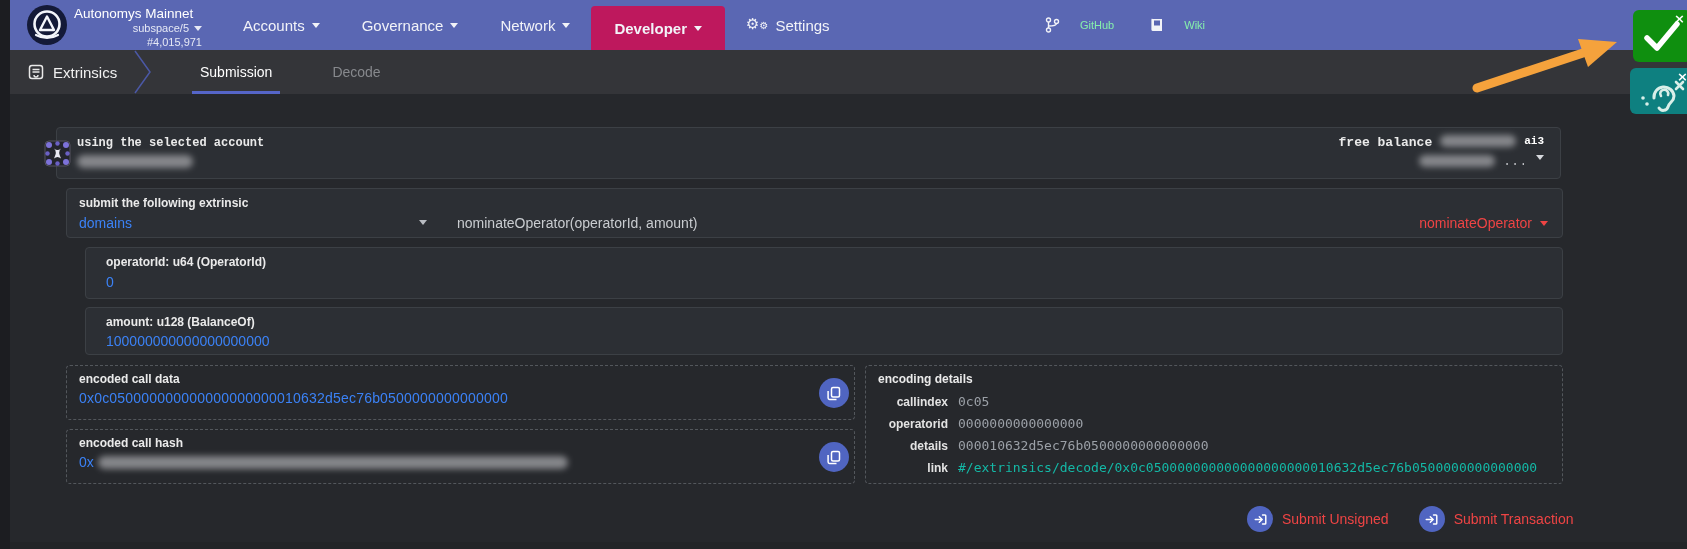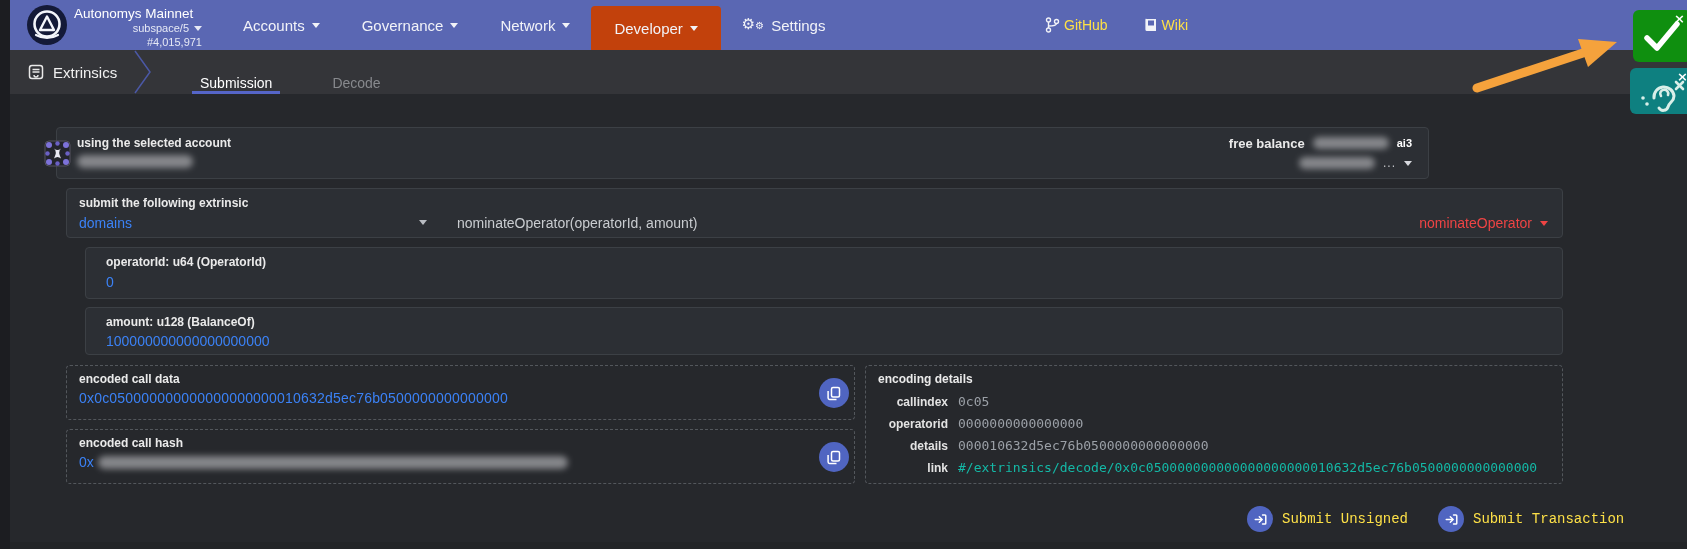--- a/index.html
+++ b/index.html
@@ -11,47 +11,47 @@
   }
   
   .topbar{ position:absolute; left:0; top:0; width:1687px; height:50px; background:#5a67b3; z-index:2;}
   .logo{ position:absolute; left:16px; top:4px; width:42px; height:42px; border-radius:50%; }
   .chain-name{ position:absolute; left:64px; top:6px; font-size:13.5px; color:#fff; white-space:nowrap;}
   .chain-sub{ position:absolute; left:62px; top:21px; width:130px; text-align:right; font-size:11px; color:#e6e9f5; line-height:14px;}
   .chain-sub .row{ display:flex; justify-content:flex-end; align-items:center; gap:5px;}
   .cd{ display:inline-block; width:0; height:0; border-left:4px solid transparent; border-right:4px solid transparent; border-top:5px solid currentColor; }
   .nav{ position:absolute; left:212px; top:0; height:50px; display:flex; align-items:center; }
   .nav-item{ display:flex; align-items:center; gap:7px; padding:0 21px; height:62px; font-size:15px; color:#f2f3f8; cursor:pointer; white-space:nowrap;}
-  .nav-item.active{ background:#c2410c; height:44px; margin-top:6px; border-radius:4px 4px 0 0; padding:0 23px;}
+  .nav-item.active{ background:#be185d; height:44px; margin-top:6px; border-radius:4px 4px 0 0; padding:0 23px;font-weight:bold;}
   .gear-glyph{ font-family:"DejaVu Sans",sans-serif; font-size:15px; line-height:15px; }
   .ext-links{ position:absolute; left:1035px; top:0; height:50px; display:flex; align-items:center; gap:36px;}
-  .ext-link{ display:flex; align-items:center; gap:4px; font-size:14px; color:#fde047; cursor:pointer;}
+  .ext-link{ display:flex; align-items:center; gap:20px; font-size:11px; color:#86efac; cursor:pointer;}
   .corner-meta{ position:absolute; right:64px; top:4px; text-align:right; font-size:11px; line-height:15px; color:#eef0fa; z-index:1;}
   
   .tabbar{ position:absolute; left:0; top:50px; width:1687px; height:44px; background:#343539; z-index:2;}
   .section-head{ position:absolute; left:18px; top:0; height:44px; display:flex; align-items:center; gap:9px; font-size:15px; color:#f0f0f0;}
   .tab-chevron{ position:absolute; left:122px; top:0; }
   .tabs{ position:absolute; left:182px; top:0; height:44px; display:flex; gap:44px;}
-  .tab{ display:flex; align-items:flex-end; height:44px; font-size:14px; color:#87898d; cursor:pointer; border-bottom:3px solid transparent; padding:3px 8px 0 8px;}
+  .tab{ display:flex; align-items:center; height:44px; font-size:14px; color:#87898d; cursor:pointer; border-bottom:3px solid transparent; padding:3px 8px 0 8px;}
   .tab.active{ color:#ffffff; border-bottom-color:#5565c8;}
   
   .content{ position:absolute; left:0; top:94px; width:1687px; height:455px; background:#26282c;}
   .box{ position:absolute; background:#2c2f34; border:1px solid #3c4045; border-radius:4px;}
   .dashed{ position:absolute; background:transparent; border:1px dashed #53575c; border-radius:4px;}
   .lbl{ font-size:12px; font-weight:bold; color:#eaeaea; }
   .val{ font-size:14px; color:#3b82f6; }
   .blur{ background:#96979b; opacity:.85; filter:blur(3px); border-radius:7px; }
   .mono{ font-family:"DejaVu Sans Mono","Liberation Mono",monospace; }
   
-  .acct{ left:46px; top:33px; width:1373px; height:52px; }
+  .acct{ left:46px; top:33px; width:1505px; height:52px;font-family:Liberation Mono, monospace; }
   .identicon{ position:absolute; left:-13px; top:12px; }
   .acct-lbl{ position:absolute; left:20px; top:8px; }
   .acct-name{ position:absolute; left:20px; top:27px; width:116px; height:13px;}
   .balance{ position:absolute; right:16px; top:7px; }
-  .bal-row{ display:flex; justify-content:flex-end; align-items:center; gap:8px; height:16px;}
+  .bal-row{ display:flex; justify-content:flex-end; gap:8px; height:16px;}
   .bal-row + .bal-row{ margin-top:4px;}
   .free-lbl{ font-size:13px; font-weight:bold; color:#eaeaea;}
   .unit{ font-size:11px; font-weight:bold; color:#fff;}
   .dots{ font-size:12px; color:#c2c4c8; letter-spacing:1px;}
   .bal-caret{ color:#d7d9de;}
   
   .extr{ left:56px; top:94px; width:1497px; height:50px;}
   .extr-lbl{ position:absolute; left:12px; top:7px;}
   .pallet{ position:absolute; left:12px; top:26px;}
   .pallet-caret{ position:absolute; left:352px; top:31px; color:#b9bcc2;}
@@ -75,21 +75,21 @@
   .encbox{ left:855px; top:271px; width:698px; height:119px; padding:6px 12px;}
   .enc-lbl{ display:block; margin-bottom:8px;}
   .enc-row{ display:flex; align-items:baseline; height:22px;}
   .enc-key{ width:80px; text-align:right; padding-right:10px; font-size:12px; font-weight:bold; color:#e3e3e3; flex:none;}
   .enc-val{ font-size:13px; color:#9ba0a7; white-space:nowrap;}
   .enc-val.link{ color:#14b8a6; cursor:pointer;}
   
   .actions{ position:absolute; left:1237px; top:412px; display:flex; align-items:center; gap:30px;}
   .act-btn{ display:flex; align-items:center; gap:9px; cursor:pointer;}
   .act-circle{ width:26px; height:26px; border-radius:50%; background:#5065c1; display:flex; align-items:center; justify-content:center;}
-  .act-lbl{ font-size:14px; color:#fde047;font-family:Liberation Mono, monospace;}
+  .act-lbl{ font-size:14px; color:#ef4444;}
   
   .ok-btn{ position:absolute; left:1623px; top:10px; width:58px; height:52px; background:#0f8f0f; border-radius:6px; z-index:5; cursor:pointer;}
   .ear-btn{ position:absolute; left:1620px; top:68px; width:64px; height:46px; background:#0e8080; border-radius:6px; z-index:5; cursor:pointer;}
   .mini-x{ position:absolute; top:1px; right:6px; color:#fff; font-size:13px; font-weight:bold; font-family:"DejaVu Sans",sans-serif;}
   .arrow-svg{ position:absolute; left:1455px; top:28px; z-index:6; pointer-events:none;}
   .bottom-strip{ position:absolute; left:0; bottom:0; width:1687px; height:7px; background:#232528;}
 </style>
 </head>
 <body>
 

